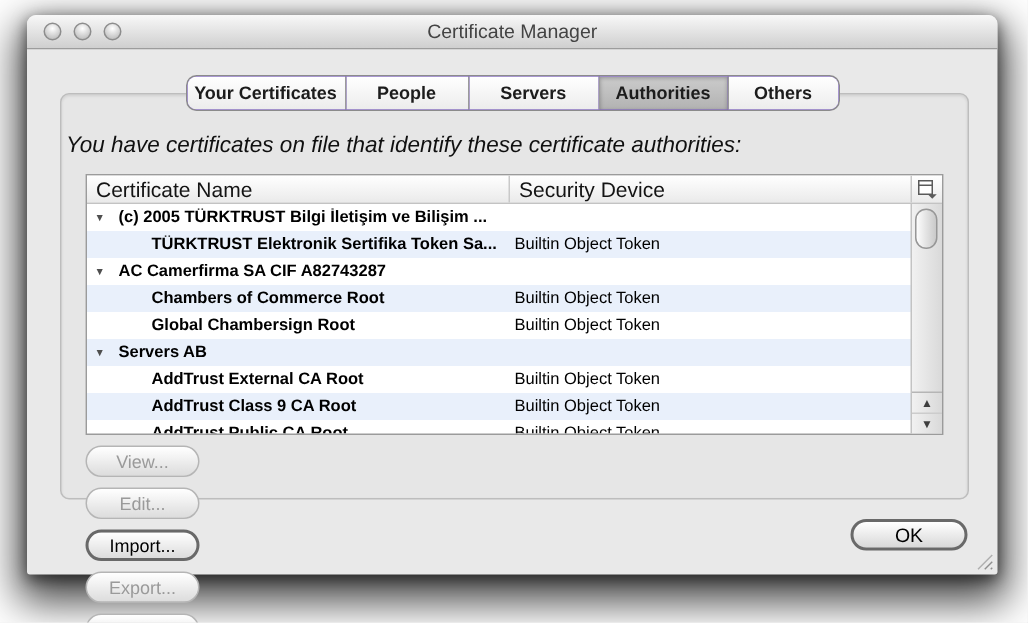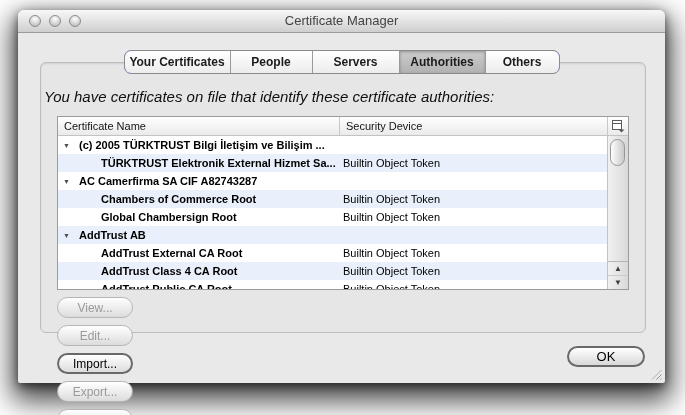--- a/index.html
+++ b/index.html
@@ -30,21 +30,21 @@
   .groupbox{position:absolute;left:22px;top:52px;width:606px;height:271px;box-sizing:border-box;
     background:#e6e6e6;border:1px solid #bdbdbd;border-radius:6px;
     box-shadow:inset 0 1px 2px rgba(0,0,0,0.10);}
 
   .intro{position:absolute;left:26px;top:80px;font-size:15px;line-height:14px;color:#101010;font-style:italic;}
 
   .table{position:absolute;left:39px;top:106px;width:572px;height:174px;box-sizing:border-box;
     background:#fff;border:1px solid #9b9b9b;overflow:hidden;}
   .thead{display:flex;height:19px;box-sizing:border-box;background:linear-gradient(#ffffff,#eaeaea);
     border-bottom:1px solid #c3c3c3;}
-  .th{font-size:11px;color:#141414;line-height:18px;padding-left:6px;box-sizing:border-box;white-space:nowrap;overflow:hidden;}
+  .th{font-size:14px;color:#141414;line-height:18px;padding-left:6px;box-sizing:border-box;white-space:nowrap;overflow:hidden;}
   .th1{width:281px;}
   .th2{flex:1;border-left:1px solid #c9c9c9;}
   .th-picker{width:21px;border-left:1px solid #c9c9c9;display:flex;align-items:center;justify-content:center;box-sizing:border-box;}
 
   .rows{position:absolute;top:19px;left:0;width:551px;bottom:0;overflow:hidden;}
   .row{height:18px;display:flex;align-items:center;font-size:11px;color:#000;}
   .row.alt{background:#e9f0fb;}
   .cell-name{width:281px;display:flex;align-items:center;box-sizing:border-box;padding-left:5px;
     white-space:nowrap;overflow:hidden;font-weight:bold;}
   .row.child .cell-name{padding-left:43px;}
@@ -114,21 +114,21 @@
       <div class="rows">
           <div class="row parent">
             <div class="cell-name">
               <span class="tri">▼</span>
               <span>(c) 2005 TÜRKTRUST Bilgi İletişim ve Bilişim ...</span>
             </div>
             <div class="cell-device"></div>
           </div>
           <div class="row child alt">
             <div class="cell-name">
-              <span>TÜRKTRUST Elektronik External Hizmet Sa...</span>
+              <span>TÜRKTRUST Elektronik Sertifika Token Sa...</span>
             </div>
             <div class="cell-device">Builtin Object Token</div>
           </div>
           <div class="row parent">
             <div class="cell-name">
               <span class="tri">▼</span>
               <span>AC Camerfirma SA CIF A82743287</span>
             </div>
             <div class="cell-device"></div>
           </div>
@@ -140,33 +140,33 @@
           </div>
           <div class="row child">
             <div class="cell-name">
               <span>Global Chambersign Root</span>
             </div>
             <div class="cell-device">Builtin Object Token</div>
           </div>
           <div class="row parent alt">
             <div class="cell-name">
               <span class="tri">▼</span>
-              <span>AddTrust AB</span>
+              <span>Servers AB</span>
             </div>
             <div class="cell-device"></div>
           </div>
           <div class="row child">
             <div class="cell-name">
               <span>AddTrust External CA Root</span>
             </div>
             <div class="cell-device">Builtin Object Token</div>
           </div>
           <div class="row child alt">
             <div class="cell-name">
-              <span>AddTrust Class 4 CA Root</span>
+              <span>AddTrust Class 9 CA Root</span>
             </div>
             <div class="cell-device">Builtin Object Token</div>
           </div>
           <div class="row child">
             <div class="cell-name">
               <span>AddTrust Public CA Root</span>
             </div>
             <div class="cell-device">Builtin Object Token</div>
           </div>
         </div>

